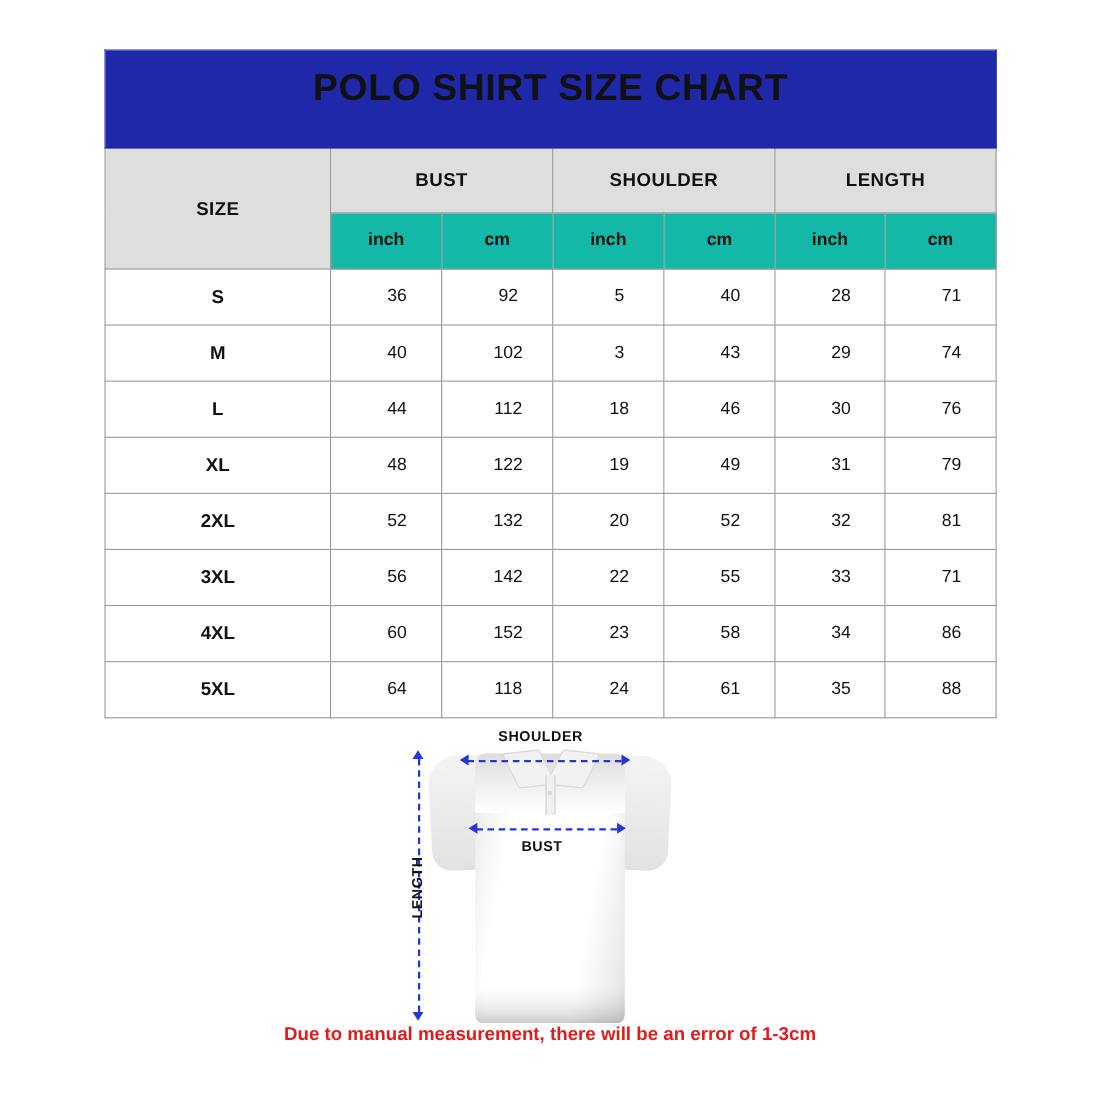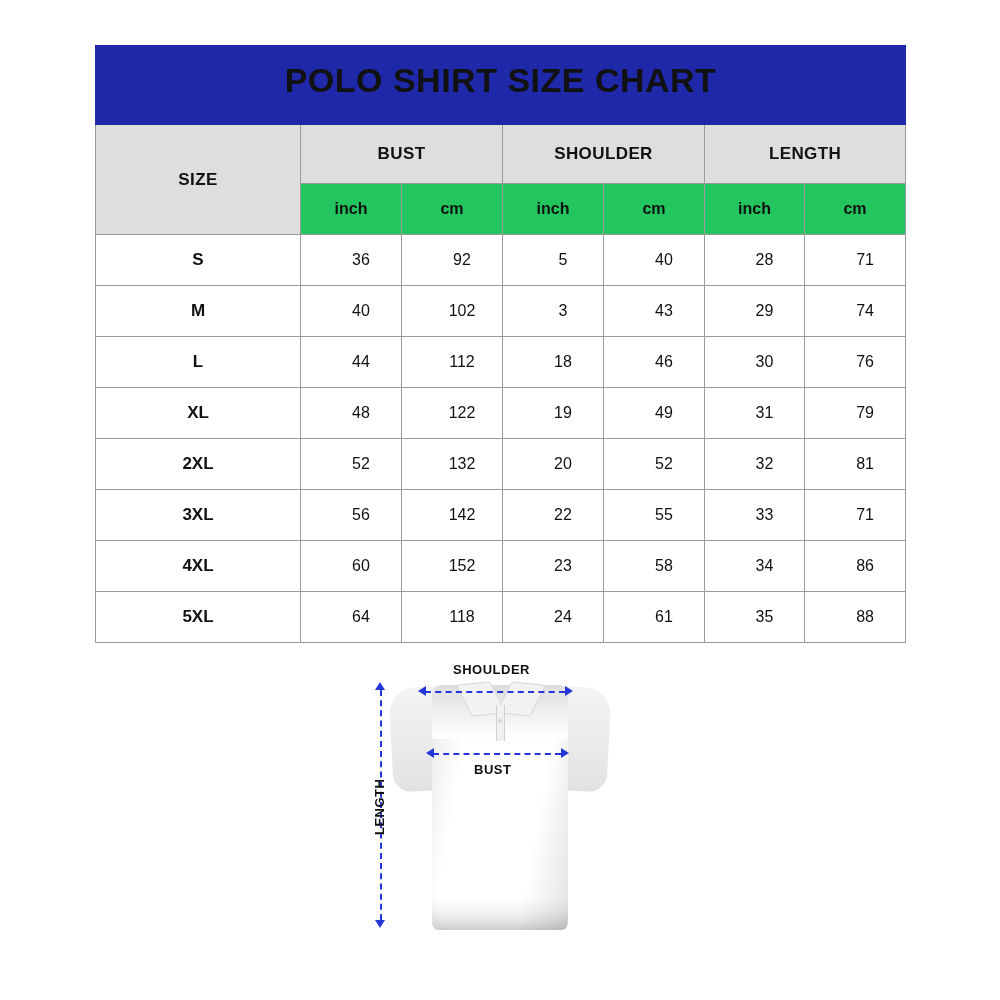--- a/index.html
+++ b/index.html
@@ -40,34 +40,34 @@
     color: #111111;
   }
   .title-cell {
     background: #1f28a8;
     color: #ffffff;
     font-size: 34px;
     font-weight: bold;
     letter-spacing: 0.5px;
     height: 56px;
     border: 1px solid #1f28a8 !important;
-    padding: 6px 0 16px 0;
+    padding: 6px 0 26px 0;
   }
   .hdr-cell {
     background: #dedede;
     font-size: 17px;
     font-weight: bold;
     height: 56px;
     letter-spacing: 0.4px;
   }
   .unit-cell {
     font-size: 16px;
     font-weight: bold;
     height: 48px;
-    background: #22c55e;
+    background: #14b8a6;
   }
   .size-cell {
     font-size: 17px;
     font-weight: bold;
     height: 48px;
   }
   .val-cell {
     font-size: 16px;
     font-weight: normal;
     height: 48px;
@@ -369,14 +369,15 @@
     <div class="arrow left" style="left:86px; top:108px;"></div>
     <div class="arrow right" style="left:221px; top:108px;"></div>
     <div class="meas-label" style="left:134px; top:122px;">BUST</div>
 
     <div class="meas-vline" style="left:40px; top:50px; height:230px;"></div>
     <div class="arrow up" style="left:35px; top:42px;"></div>
     <div class="arrow down" style="left:35px; top:280px;"></div>
     <div class="meas-label vertical" style="left:32px; top:195px;">LENGTH</div>
   </div>
 
+  <div class="note">Due to manual measurement, there will be an error of 1-3cm</div>
 
 </div>
 
 </body></html>

